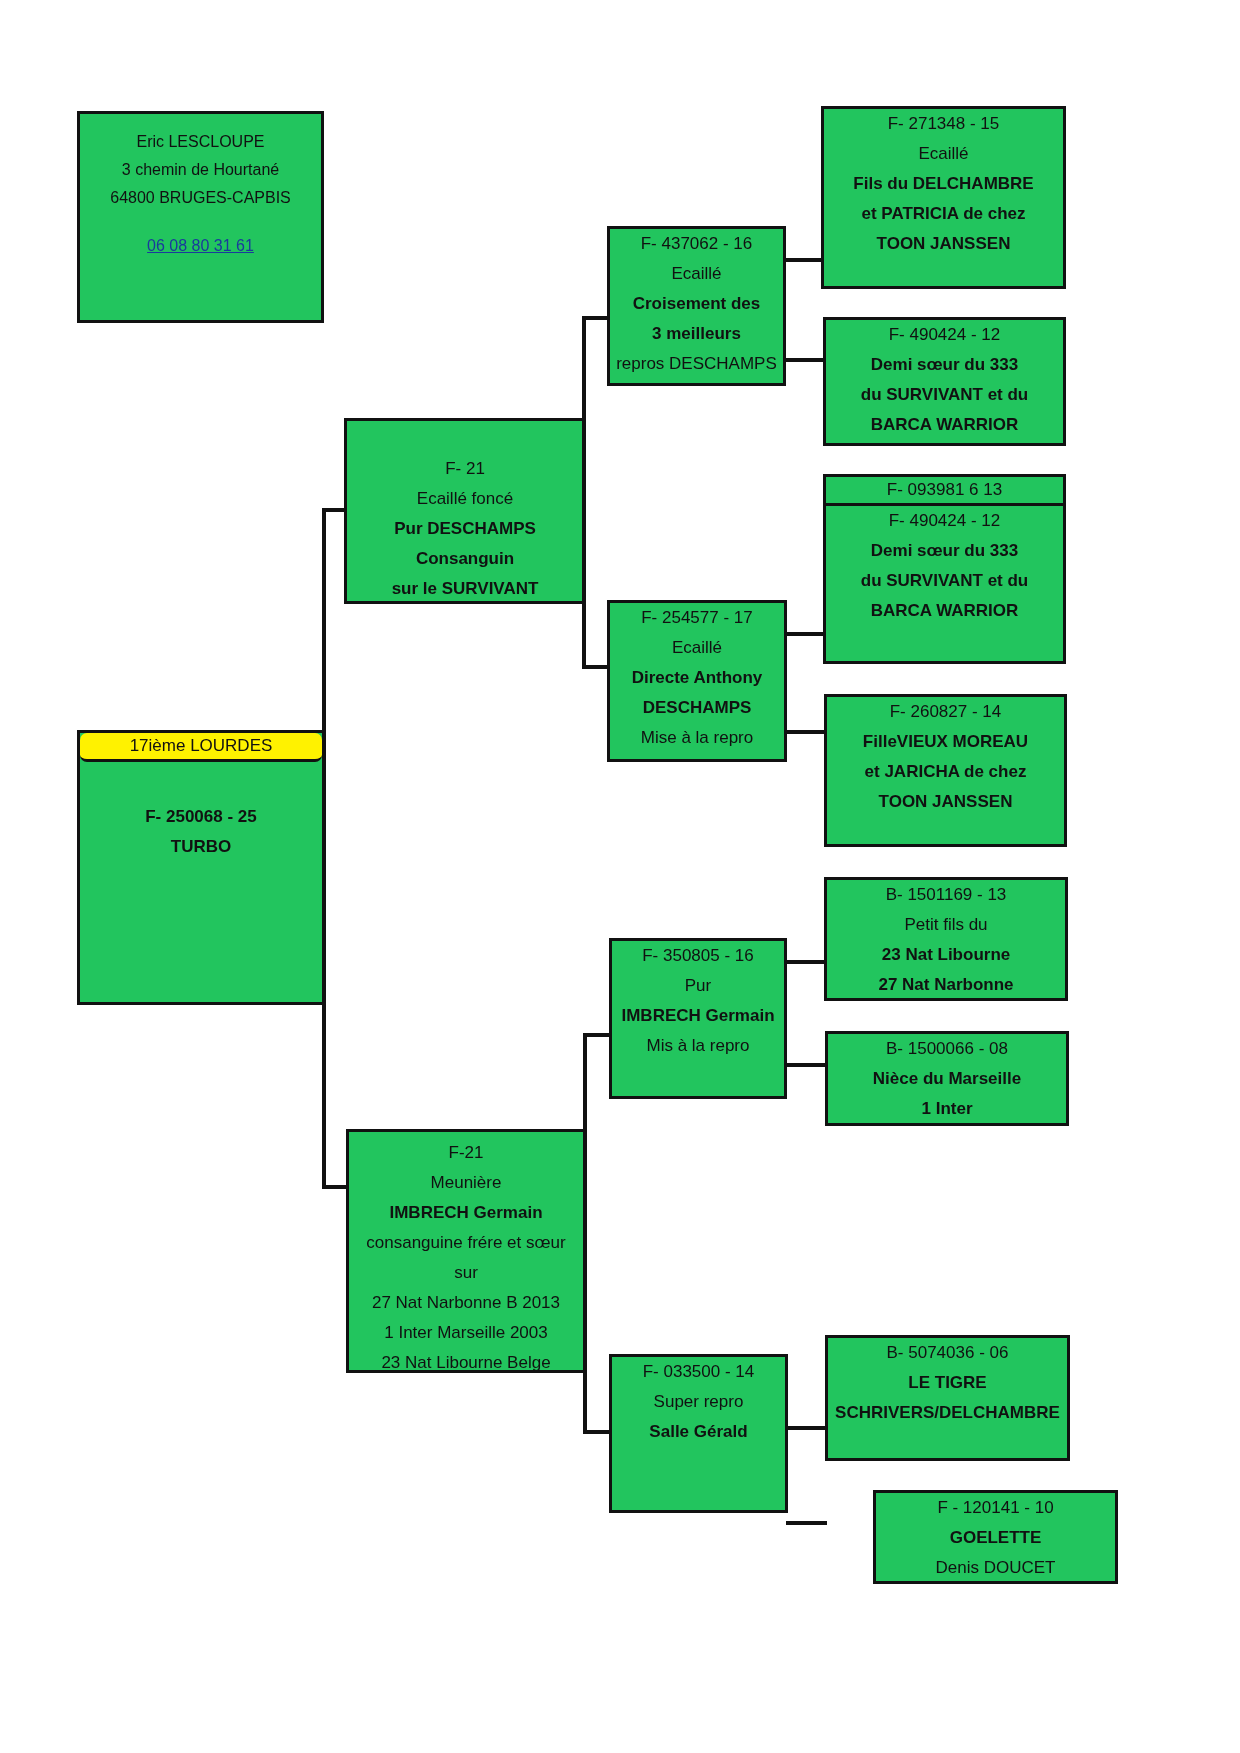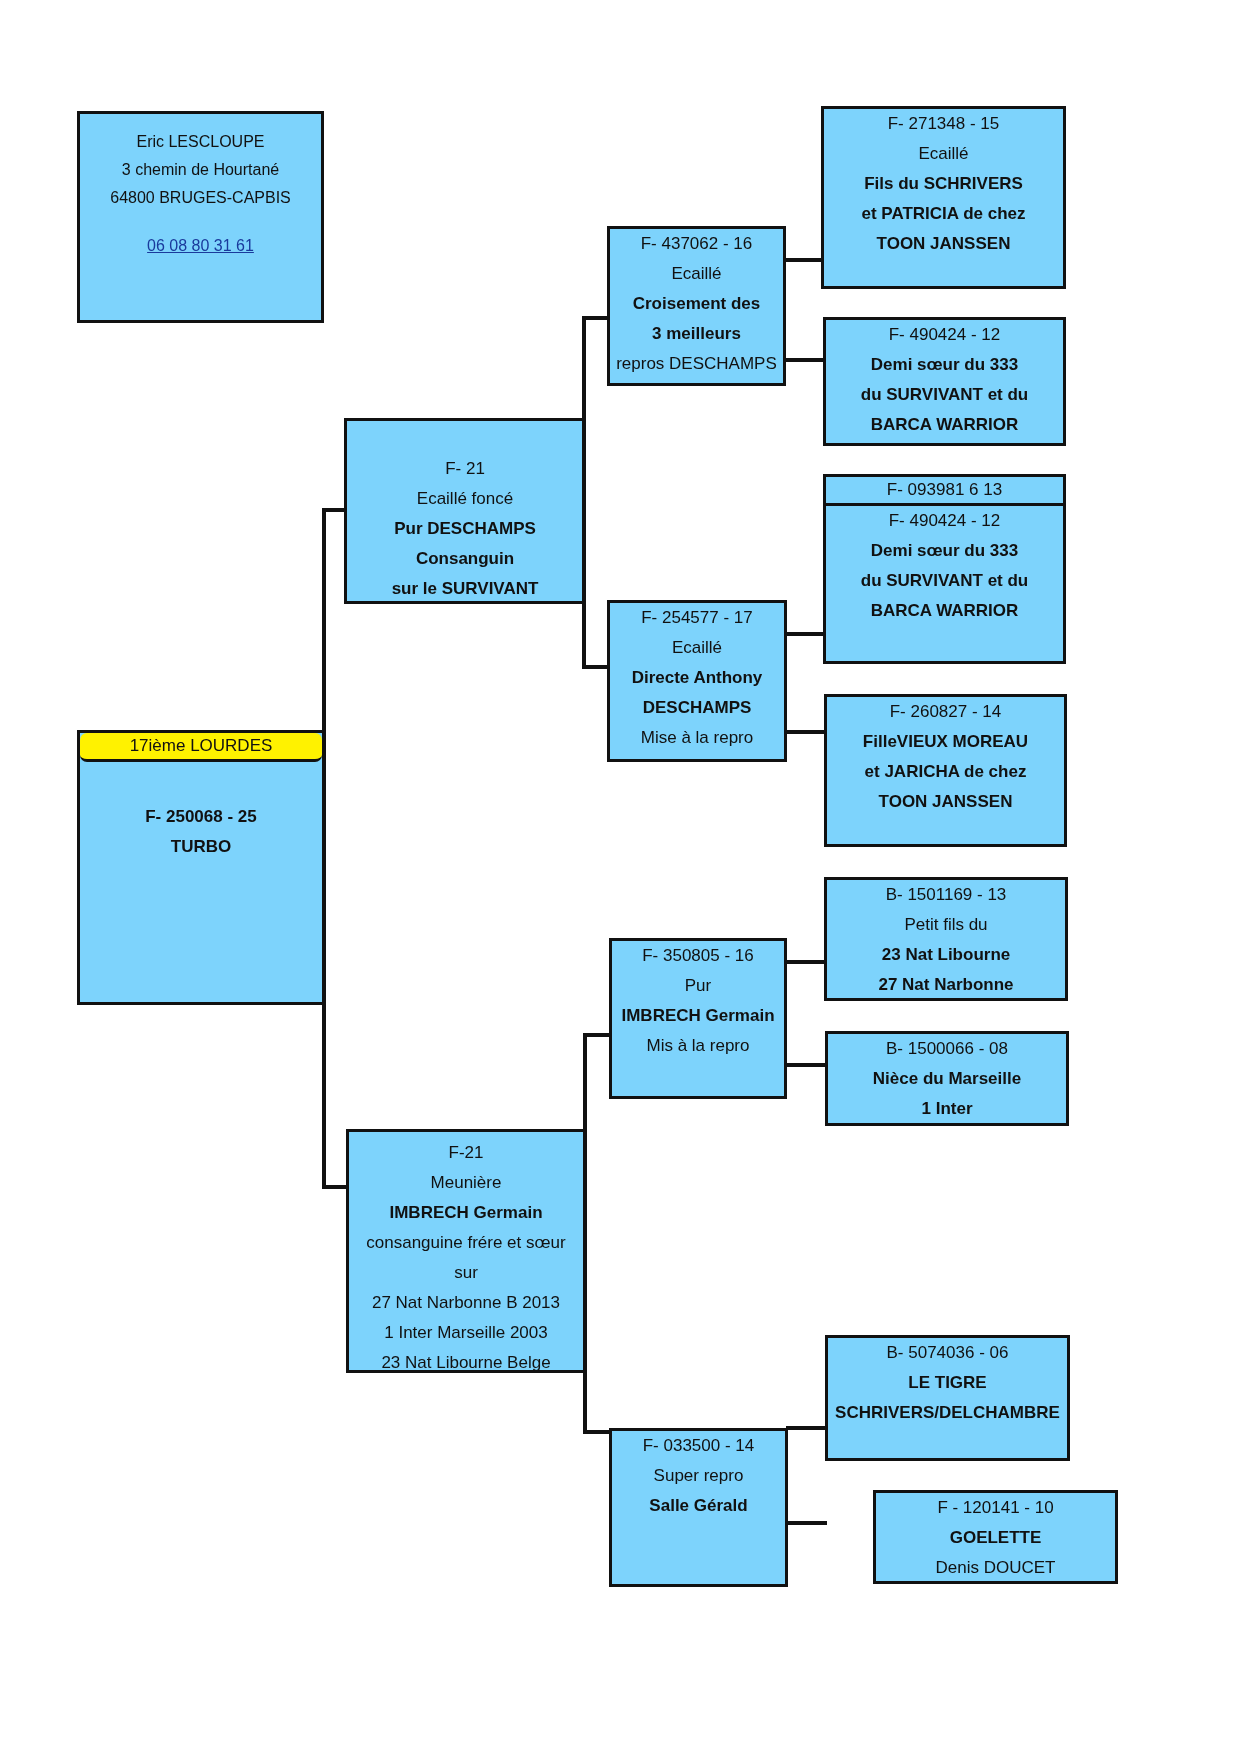--- a/index.html
+++ b/index.html
@@ -1,18 +1,18 @@
 <!DOCTYPE html>
 <html><head>
 <meta charset="utf-8">
 <style>
   html, body { margin:0; padding:0; background:#ffffff; }
   body { width:1240px; height:1753px; position:relative; overflow:hidden;
          font-family: "Liberation Sans", "DejaVu Sans", sans-serif; color:#111; }
-  .box { position:absolute; border:3px solid #111; background:#7dd3fc; box-sizing:border-box;
+  .box { position:absolute; border:3px solid #111; background:#22c55e; box-sizing:border-box;
          text-align:center; font-size:17px; line-height:30px; }
   .box .ln { display:block; white-space:nowrap; }
   .b { font-weight:bold; }
   .line { position:absolute; background:#111; }
   .addr { font-size:16px; line-height:28px; padding-top:14px; }
   .addr .phone { color:#1a3a9c; text-decoration:underline; margin-top:20px; display:inline-block; cursor:pointer; }
   .yellow { background:#fff200; font-size:17px; line-height:26px;border-radius:7px; }
   .subhead { border-bottom:3px solid #111; line-height:26px; }
 </style>
 </head>
@@ -87,42 +87,42 @@
     </div>
 </div>
 <div class="box" style="left:609px; top:938px; width:178px; height:161px;">
   <div>
       <span class="ln">F- 350805 - 16</span>
       <span class="ln">Pur</span>
       <span class="ln b">IMBRECH Germain</span>
       <span class="ln">Mis à la repro</span>
     </div>
 </div>
-<div class="box" style="left:609px; top:1428px; width:179px; height:159px;">
+<div class="box" style="left:609px; top:1354px; width:179px; height:159px;">
   <div>
       <span class="ln">F- 033500 - 14</span>
       <span class="ln">Super repro</span>
       <span class="ln b">Salle Gérald</span>
     </div>
 </div>
 
 <div class="line" style="left:783px; top:258px; width:39px; height:4px;"></div>
 <div class="line" style="left:783px; top:358px; width:41px; height:4px;"></div>
 <div class="line" style="left:784px; top:632px; width:41px; height:4px;"></div>
 <div class="line" style="left:784px; top:730px; width:41px; height:4px;"></div>
 <div class="line" style="left:785px; top:960px; width:41px; height:4px;"></div>
 <div class="line" style="left:785px; top:1063px; width:41px; height:4px;"></div>
 <div class="line" style="left:786px; top:1426px; width:41px; height:4px;"></div>
 <div class="line" style="left:786px; top:1521px; width:41px; height:4px;"></div>
 
 <div class="box" style="left:821px; top:106px; width:245px; height:183px;">
   <div>
       <span class="ln">F- 271348 - 15</span>
       <span class="ln">Ecaillé</span>
-      <span class="ln b">Fils du SCHRIVERS</span>
+      <span class="ln b">Fils du DELCHAMBRE</span>
       <span class="ln b">et  PATRICIA de chez</span>
       <span class="ln b">TOON JANSSEN</span>
     </div>
 </div>
 <div class="box" style="left:823px; top:317px; width:243px; height:129px;">
   <div>
       <span class="ln">F- 490424 - 12</span>
       <span class="ln b">Demi sœur  du 333</span>
       <span class="ln b">du SURVIVANT  et du</span>
       <span class="ln b">BARCA WARRIOR</span>

